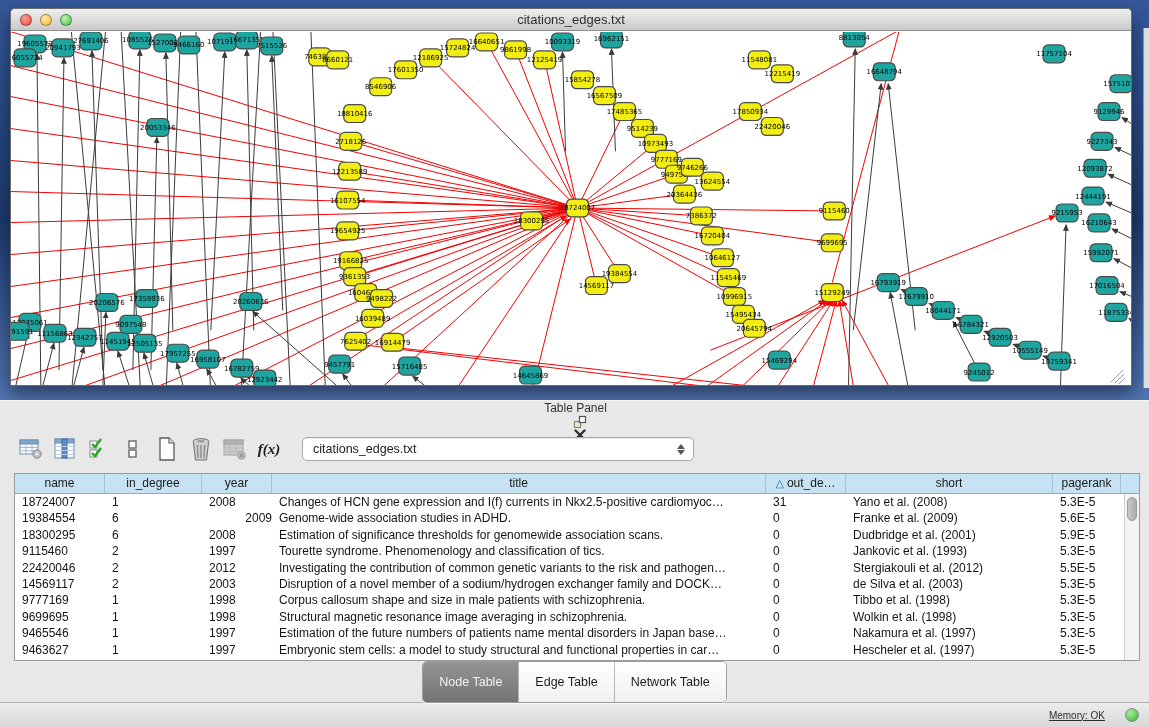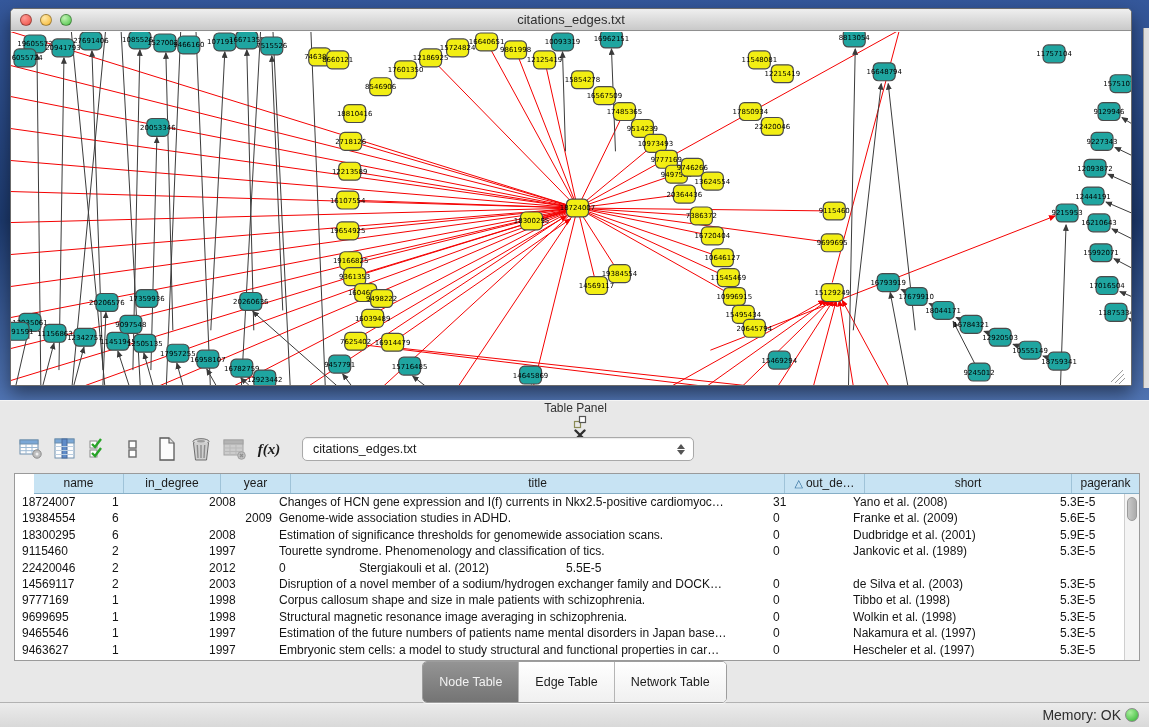--- a/index.html
+++ b/index.html
@@ -46,21 +46,21 @@
     box-shadow:inset 0 1px 1px rgba(0,0,0,.08); }
   .source-select .val { flex:1; font-size:12.5px; color:#1a1a1a; padding-left:10px; }
   .sel-arrows { width:20px; display:flex; flex-direction:column; align-items:center;
     gap:1px; padding-right:4px; }
   .sel-arrows i { width:0; height:0; border-left:4px solid transparent;
     border-right:4px solid transparent; }
   .sel-arrows i.up { border-bottom:5px solid #555; }
   .sel-arrows i.down { border-top:5px solid #555; }
 
   .table-wrap { position:absolute; left:14px; right:9px; top:72px; height:188px;
-    background:#fff; border:1px solid #9a9a9a; overflow:hidden;padding-left:19px; }
+    background:#fff; border:1px solid #9a9a9a; overflow:hidden; }
   .thead { display:flex; height:20px; background:#c7e3f3;
     border-bottom:1px solid #86aec6; }
   .th { font-size:12px; color:#1a1a1a; text-align:center; line-height:19px;
     border-right:1px solid #9fc3d8; overflow:hidden; white-space:nowrap; flex:0 0 auto; }
   .th .sortind { color:#2c6c9c; margin-right:3px; font-size:11px; }
   .tbody { position:absolute; left:0; right:15px; top:20px; bottom:0; background:#fff; }
   .tr { display:flex; height:16.4px; }
   .td { font-size:12px; color:#141414; line-height:16px; padding-left:7px;
     overflow:hidden; white-space:nowrap; flex:0 0 auto; }
   .vscroll { position:absolute; right:0; top:20px; bottom:0; width:15px;
@@ -75,21 +75,21 @@
     background:#fff; box-shadow:0 1px 0 rgba(255,255,255,.7); }
   .seg .tab { font-size:12.5px; padding:13px 16px; color:#1c1c1c;
     background:linear-gradient(#ffffff,#f0f0f0); border-right:1px solid #b5b5b5; }
   .seg .tab:last-child { border-right:none; }
   .seg .tab.active { background:linear-gradient(#949494,#747474); color:#f2f2f2; }
 
   
   .statusbar { width:1149px; height:25px; background:linear-gradient(#ececec,#d9d9d9);
     border-top:1px solid #b2b2b2; display:flex; align-items:center;
     justify-content:flex-end; padding-right:10px; }
-  .mem-label { font-size:14px; color:#2e2e2e; margin-right:4px; }
+  .mem-label { font-size:10px; color:#2e2e2e; margin-right:20px;text-decoration:underline; }
   .mem-dot { width:14px; height:14px; border-radius:50%; border:1px solid #8b8b8b;
     background:radial-gradient(circle at 35% 30%,#a9ef9d,#2fb32f); }
 </style>
 </head>
 <body>
 
 <div class="desktop">
   <div class="right-sliver"></div>
   <div class="net-window">
     <div class="titlebar">
@@ -753,27 +753,28 @@
           <div class="td" style="width: 80px;">0</div>
           <div class="td" style="width: 207px;">Dudbridge et al. (2001)</div>
           <div class="td" style="width: 68px;">5.9E-5</div>
         </div>
         <div class="tr">
           <div class="td" style="width: 90px;">9115460</div>
           <div class="td" style="width: 97px;">2</div>
           <div class="td" style="width: 70px;">1997</div>
           <div class="td" style="width: 494px;">Tourette syndrome. Phenomenology and classification of tics.</div>
           <div class="td" style="width: 80px;">0</div>
-          <div class="td" style="width: 207px;">Jankovic et al. (1989)</div>
+          <div class="td" style="width: 207px;">Jankovic et al. (1993)</div>
           <div class="td" style="width: 68px;">5.3E-5</div>
         </div>
         <div class="tr">
           <div class="td" style="width: 90px;">22420046</div>
           <div class="td" style="width: 97px;">2</div>
           <div class="td" style="width: 70px;">2012</div>
+          <div class="td" style="width: 494px;">Investigating the contribution of common genetic variants to the risk and pathogen…</div>
           <div class="td" style="width: 80px;">0</div>
           <div class="td" style="width: 207px;">Stergiakouli et al. (2012)</div>
           <div class="td" style="width: 68px;">5.5E-5</div>
         </div>
         <div class="tr">
           <div class="td" style="width: 90px;">14569117</div>
           <div class="td" style="width: 97px;">2</div>
           <div class="td" style="width: 70px;">2003</div>
           <div class="td" style="width: 494px;">Disruption of a novel member of a sodium/hydrogen exchanger family and DOCK…</div>
           <div class="td" style="width: 80px;">0</div>

